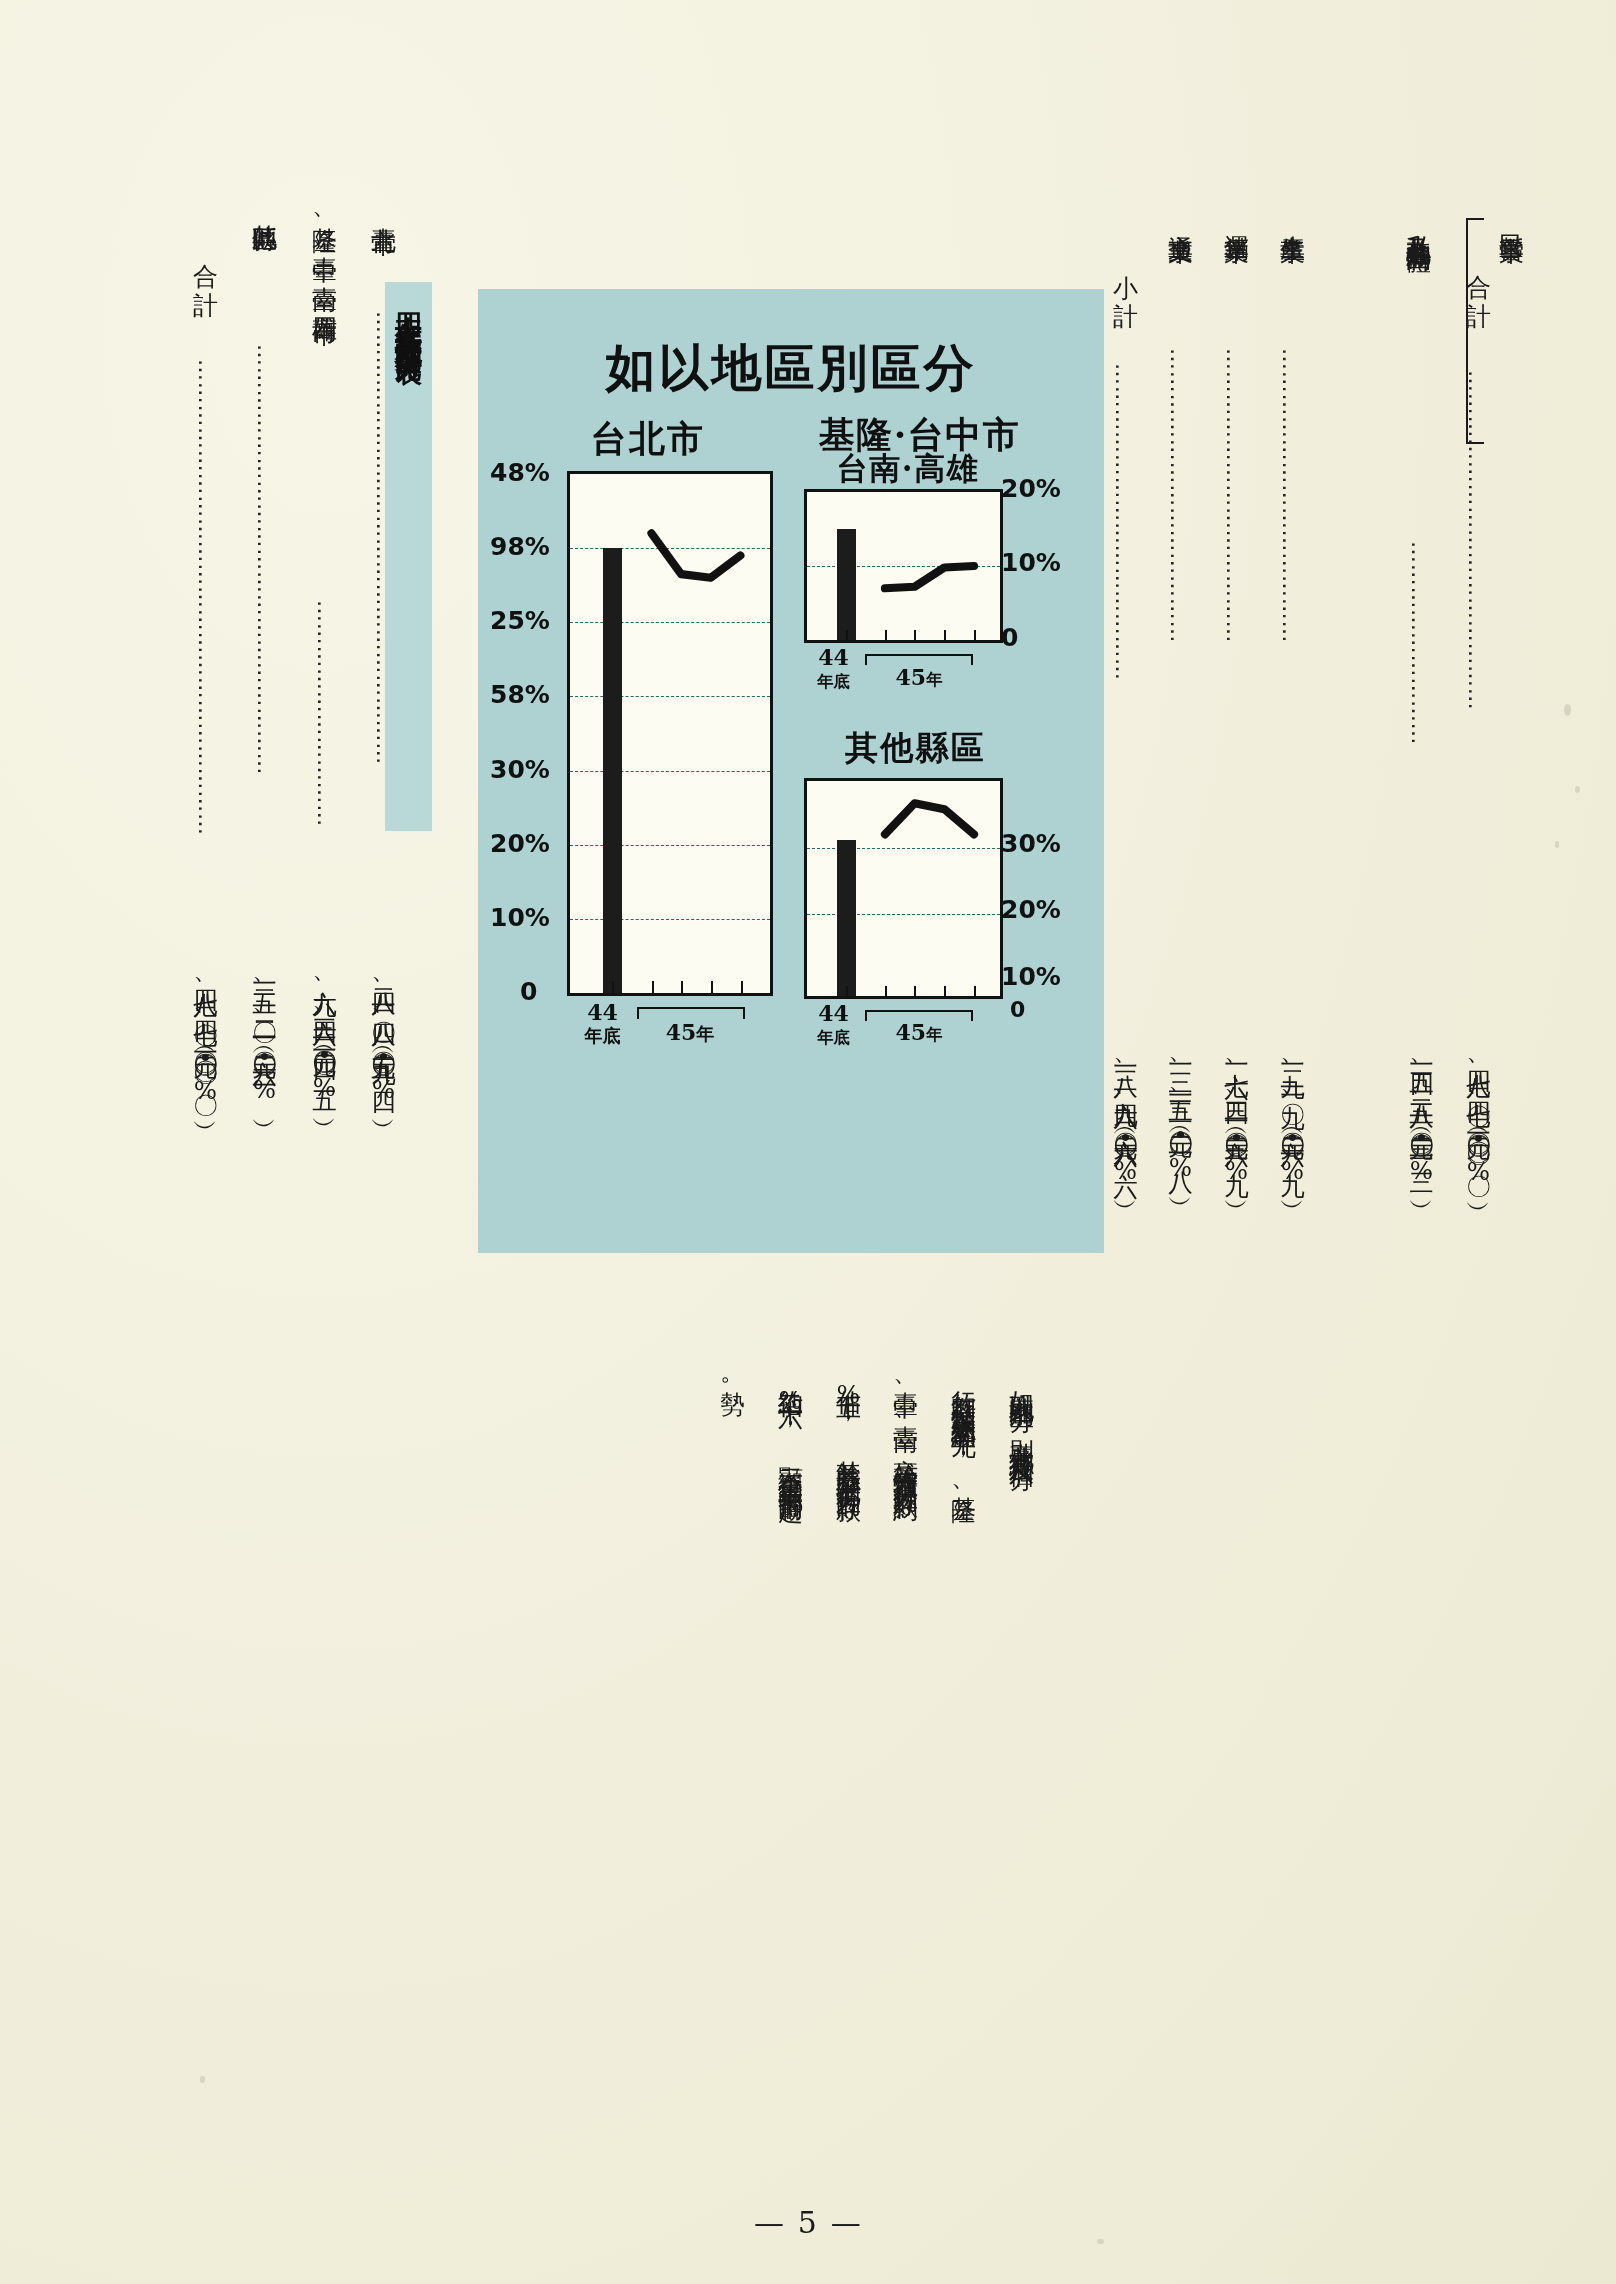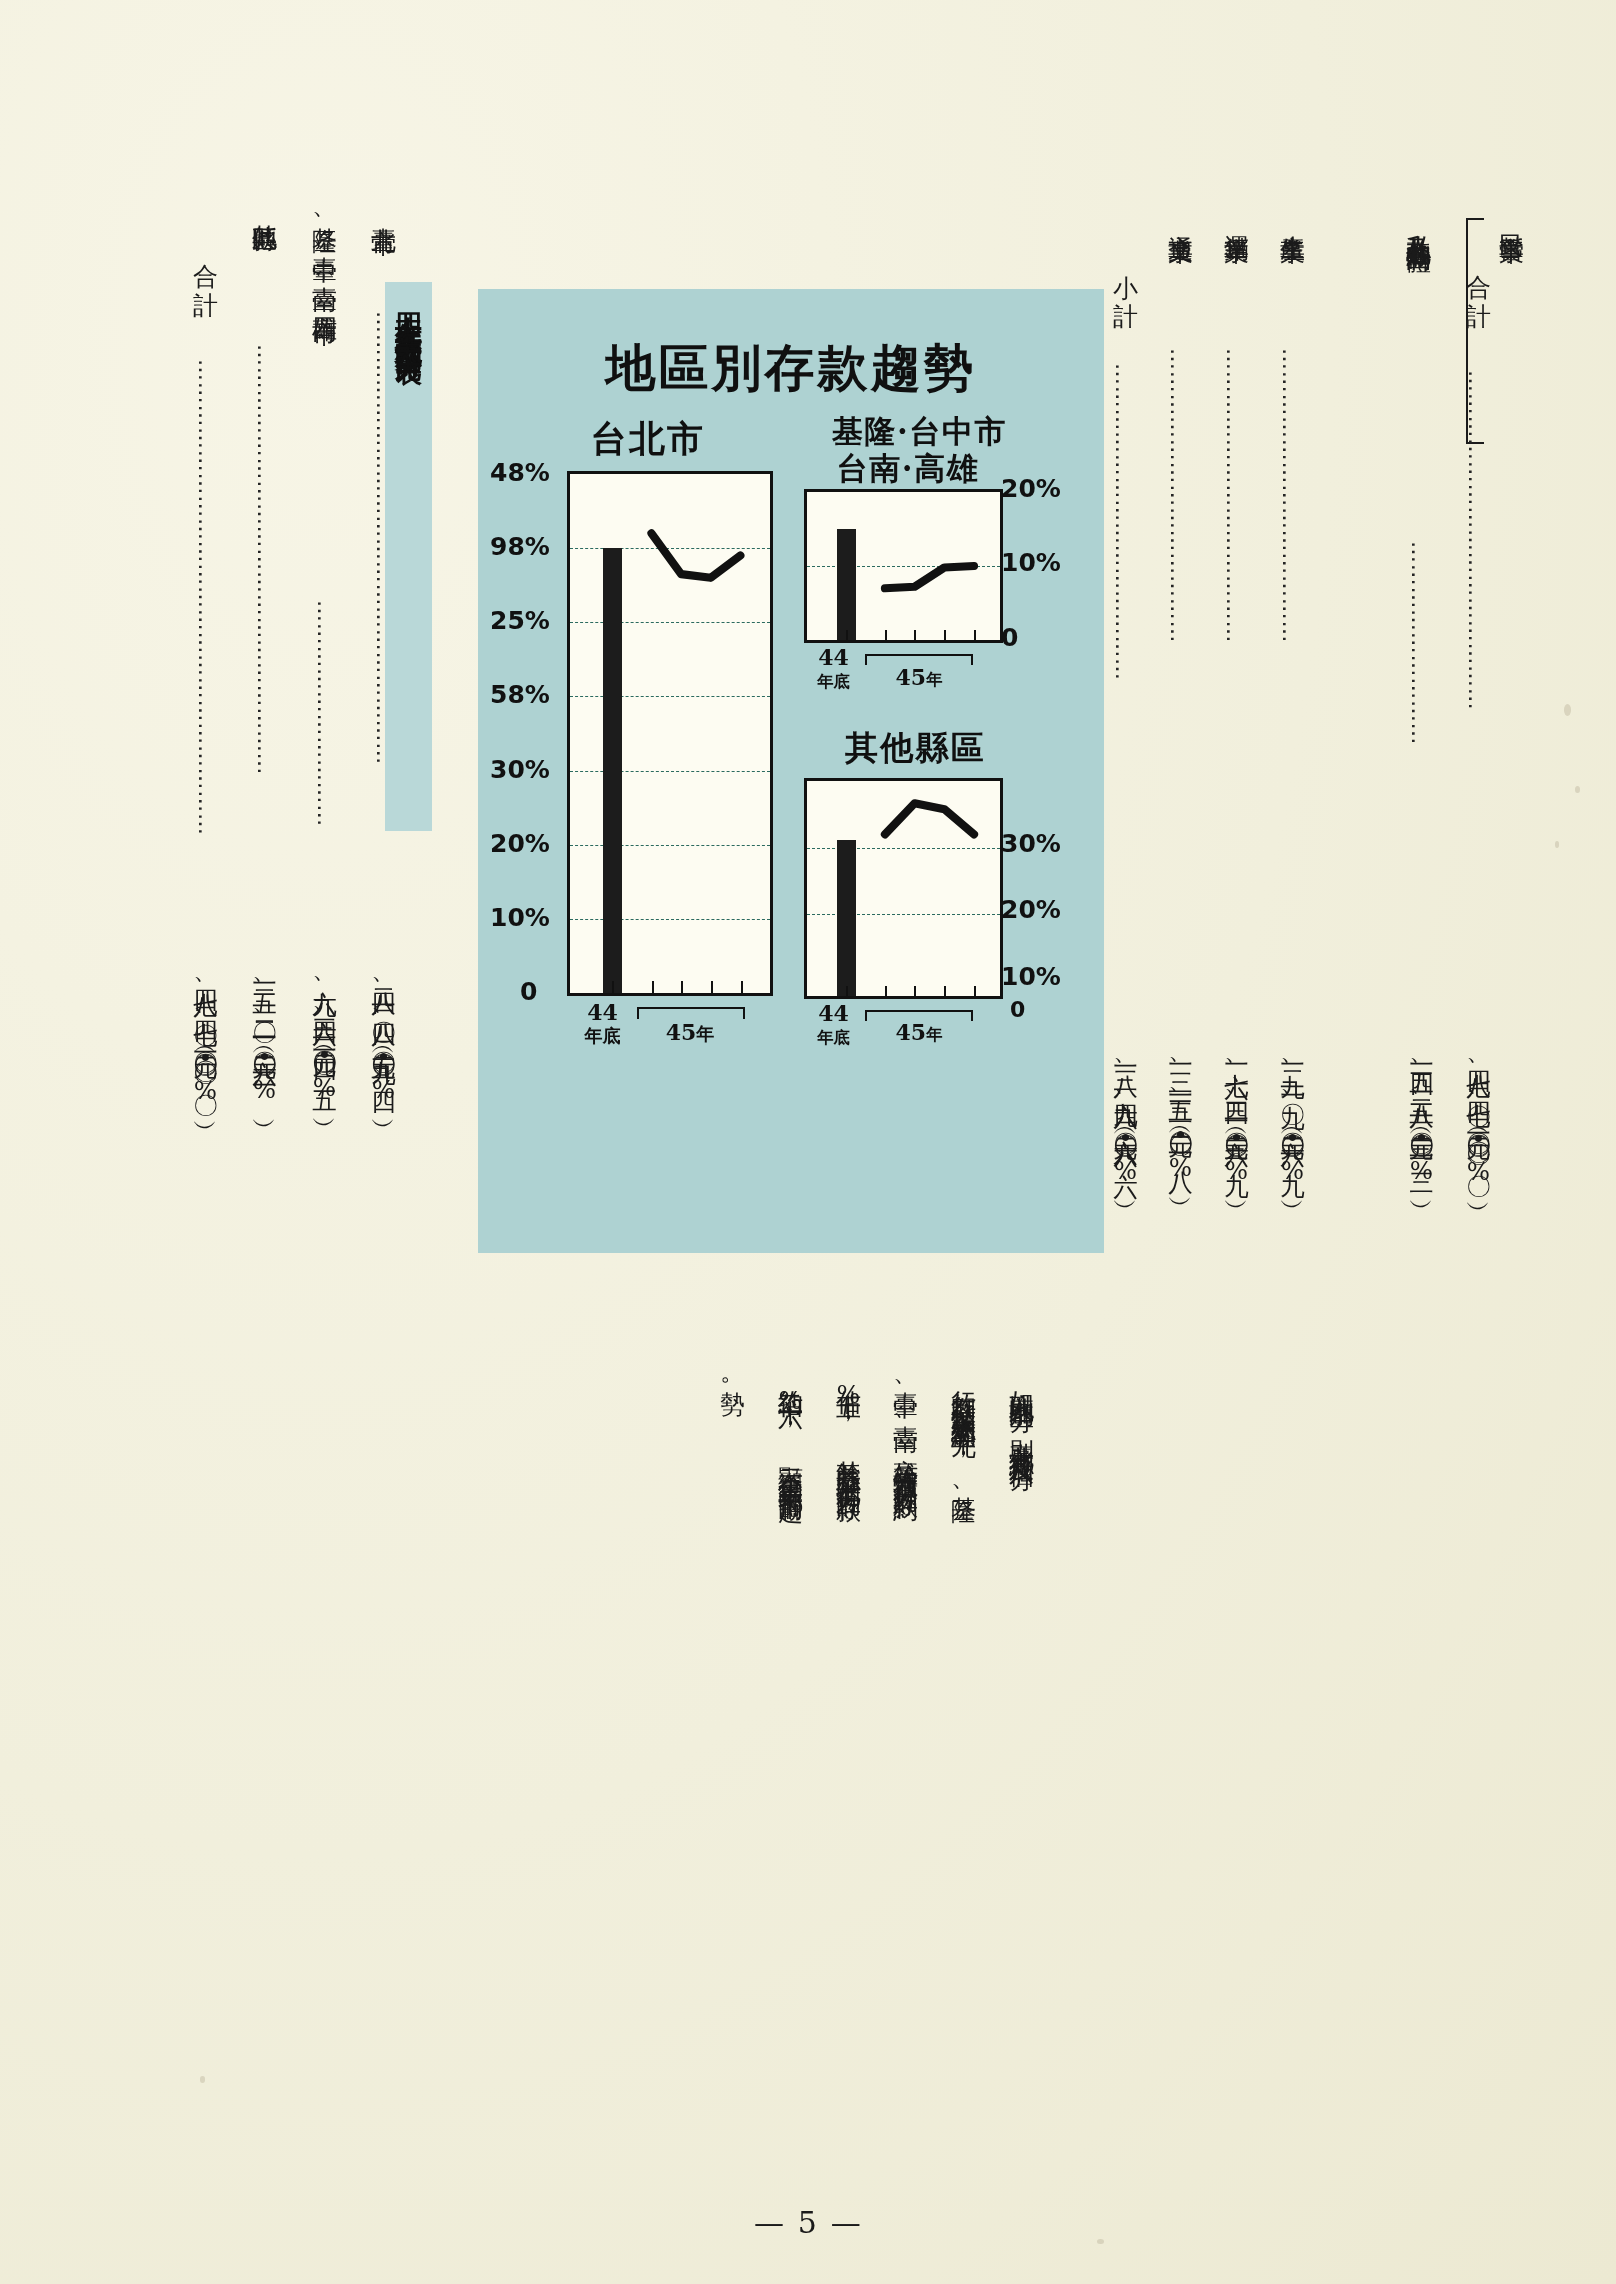--- a/index.html
+++ b/index.html
@@ -279,21 +279,21 @@
   <div class="lt-col" style="right:178px;">
     <div class="v lt-label" style="position:absolute;top:59px;right:0;">合　計</div>
     <div class="rt-leader" style="position:absolute;top:174px;right:3px;">………………………………………………………</div>
     <div class="v lt-value" style="position:absolute;top:786px;right:0;">四七八、四七〇、〇〇〇元（一〇〇•〇%）</div>
   </div>
 
 </div>
 
 <div id="chart-panel">
 
-  <div id="chart-title">地區別存款趨勢</div>
+  <div id="chart-title">如以地區別區分</div>
 
   <div class="sub-title" style="left:59px;top:126px;width:222px;font-size:36px;letter-spacing:2.2px;">台北市</div>
 
   <div class="plot" style="left:89px;top:182px;width:200px;height:519px;">
 
     <div style="position:absolute;left:0;top:74px;width:100%;border-top:1.5px dashed #2b6b5f;"></div>
     <div style="position:absolute;left:0;top:148px;width:100%;border-top:1.5px dashed #2b6b5f;"></div>
     <div style="position:absolute;left:0;top:222px;width:100%;border-top:1.5px dashed #2b6b5f;"></div>
     <div style="position:absolute;left:0;top:297px;width:100%;border-top:1.5px dashed #2b6b5f;"></div>
     <div style="position:absolute;left:0;top:371px;width:100%;border-top:1.5px dashed #2b6b5f;"></div>
@@ -323,21 +323,21 @@
 
   <div class="yearlbl" style="left:95px;top:712px;width:59px;">
     <span>44</span><br>
     <span style="font-size:18px;">年底</span>
   </div>
   <div style="position:absolute;left:159px;top:718px;width:104px;height:10.4px;border-top:2.2px solid #111;border-left:2.2px solid #111;border-right:2.2px solid #111;"></div>
   <div class="yearlbl" style="left:171px;top:732px;width:82px;">
     <span>45</span><span style="font-size:18px;">年</span>
   </div>
 
-  <div class="sub-title" style="left:319px;top:122px;width:245px;font-size:31px;letter-spacing:1.5px;">基隆·台中市</div>
+  <div class="sub-title" style="left:319px;top:122px;width:245px;font-size:36px;letter-spacing:1.5px;">基隆·台中市</div>
   <div class="sub-title" style="left:319px;top:159px;width:222px;font-size:31px;letter-spacing:1.5px;">台南·高雄</div>
 
   <div class="plot" style="left:326px;top:200px;width:193px;height:148px;">
     <div style="position:absolute;left:0;top:74px;width:100%;border-top:1.5px dashed #2b6b5f;"></div>
     <div class="bar" style="left:30px;top:37px;width:19px;height:111px;"></div>
     <svg style="position:absolute;left:0;top:0;width:193px;height:148px;" viewBox="0 0 260 200" preserveAspectRatio="none">
       <polyline points="105,130 145,128 185,102 225,100" fill="none" stroke="#111" stroke-width="11" stroke-linejoin="round" stroke-linecap="round"></polyline>
     </svg>
     <div style="position:absolute;left:39px;bottom:0;width:2.2px;height:10.4px;background:#111;"></div>
     <div style="position:absolute;left:78px;bottom:0;width:2.2px;height:10.4px;background:#111;"></div>

